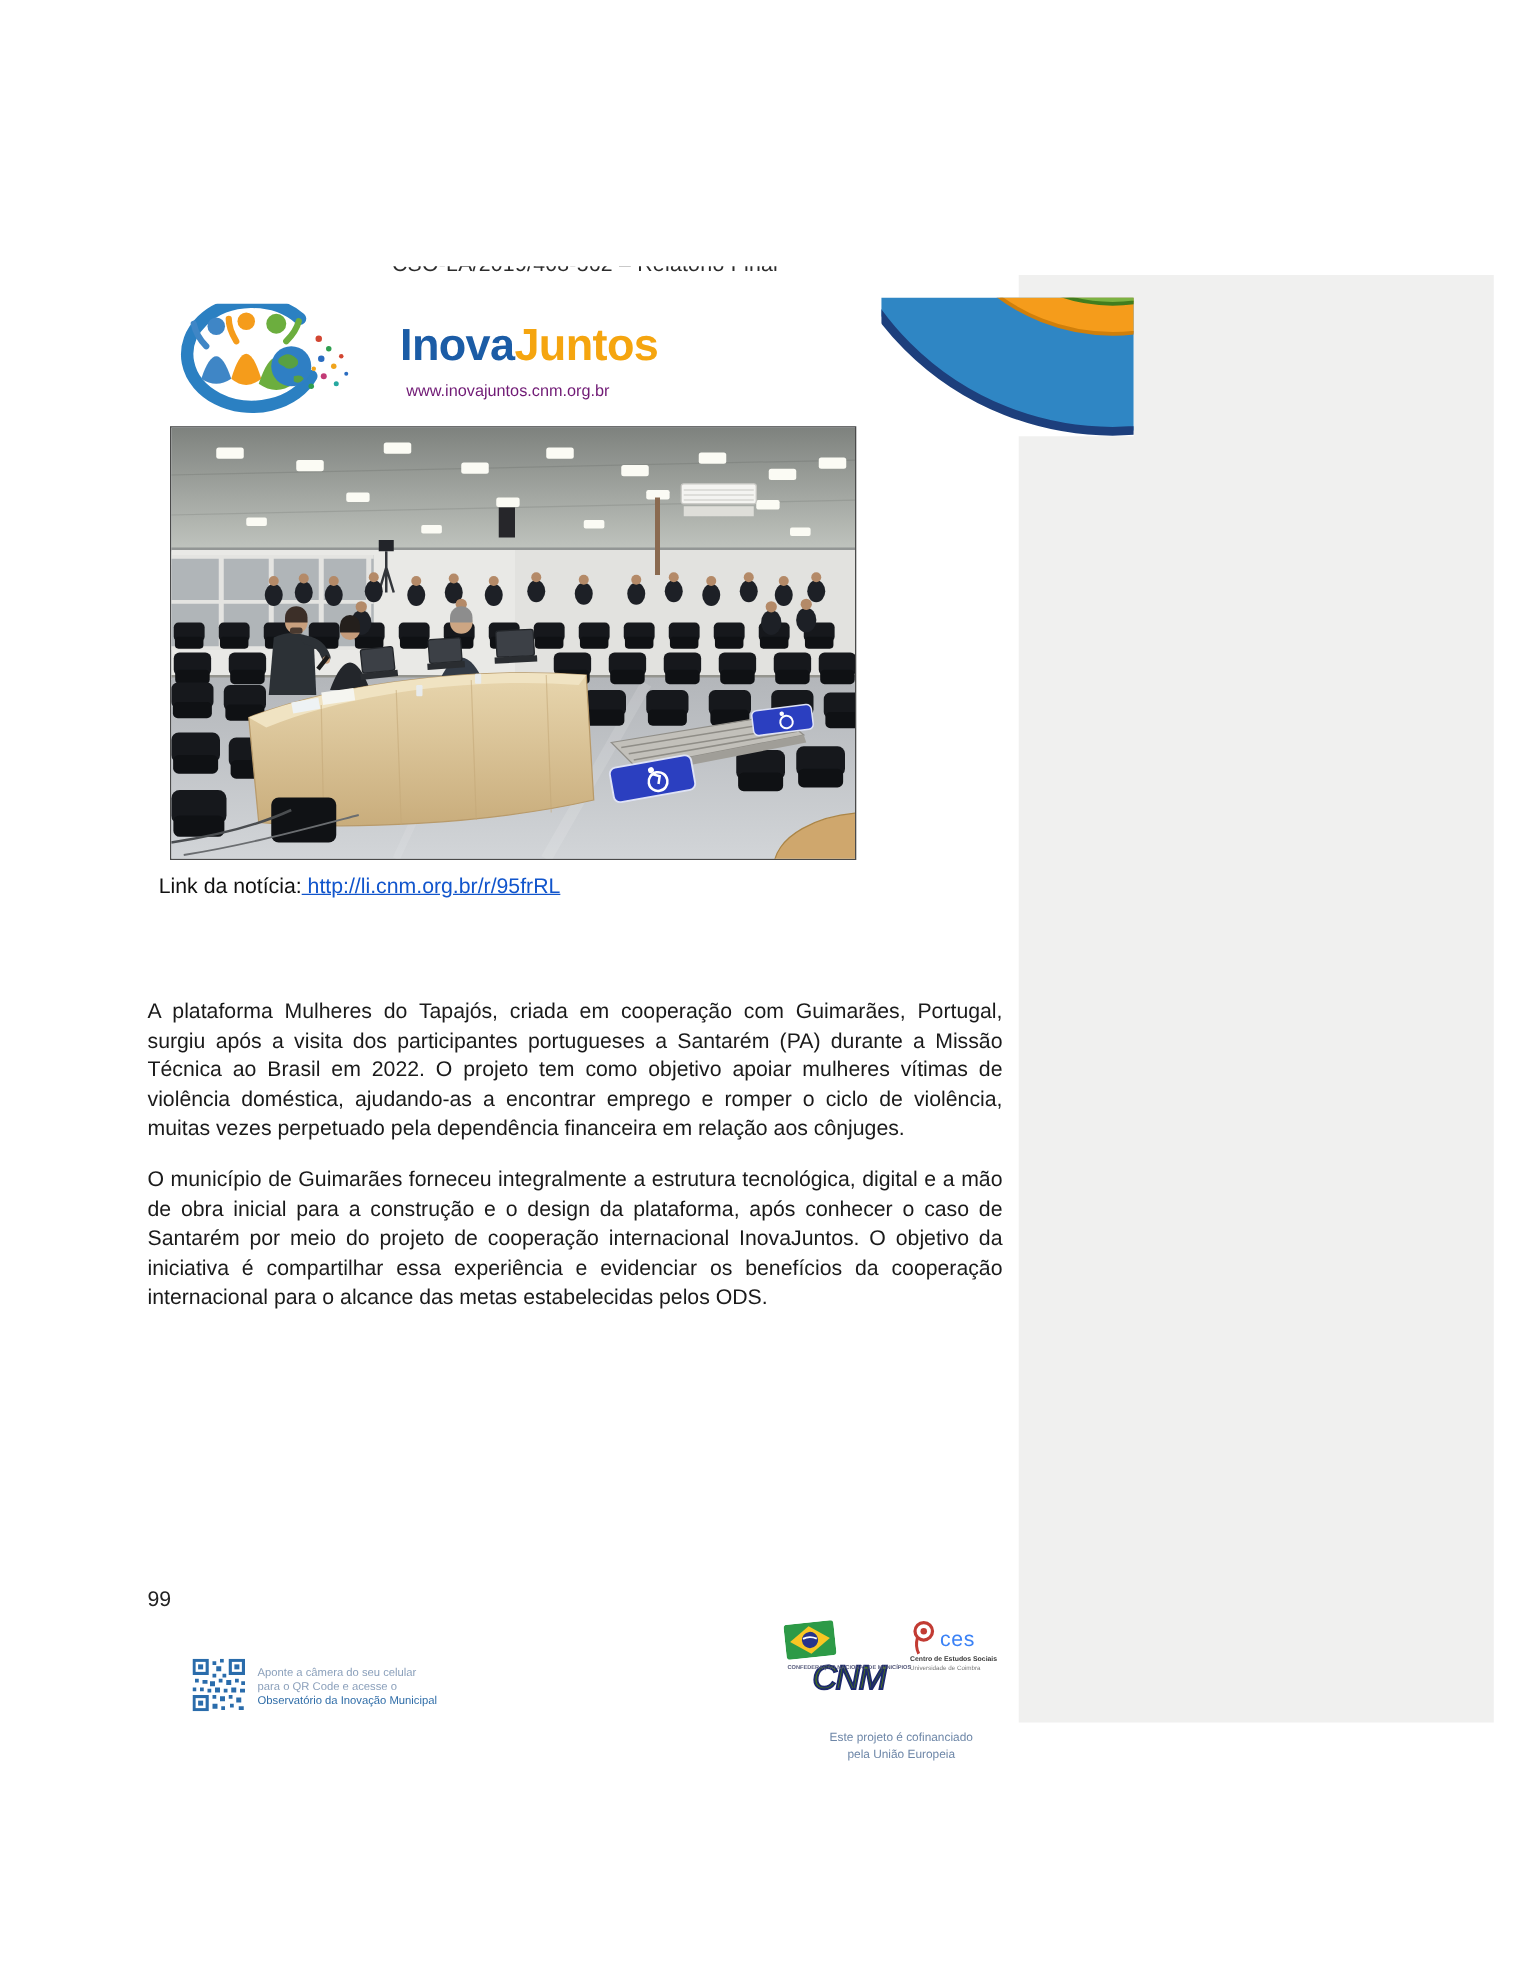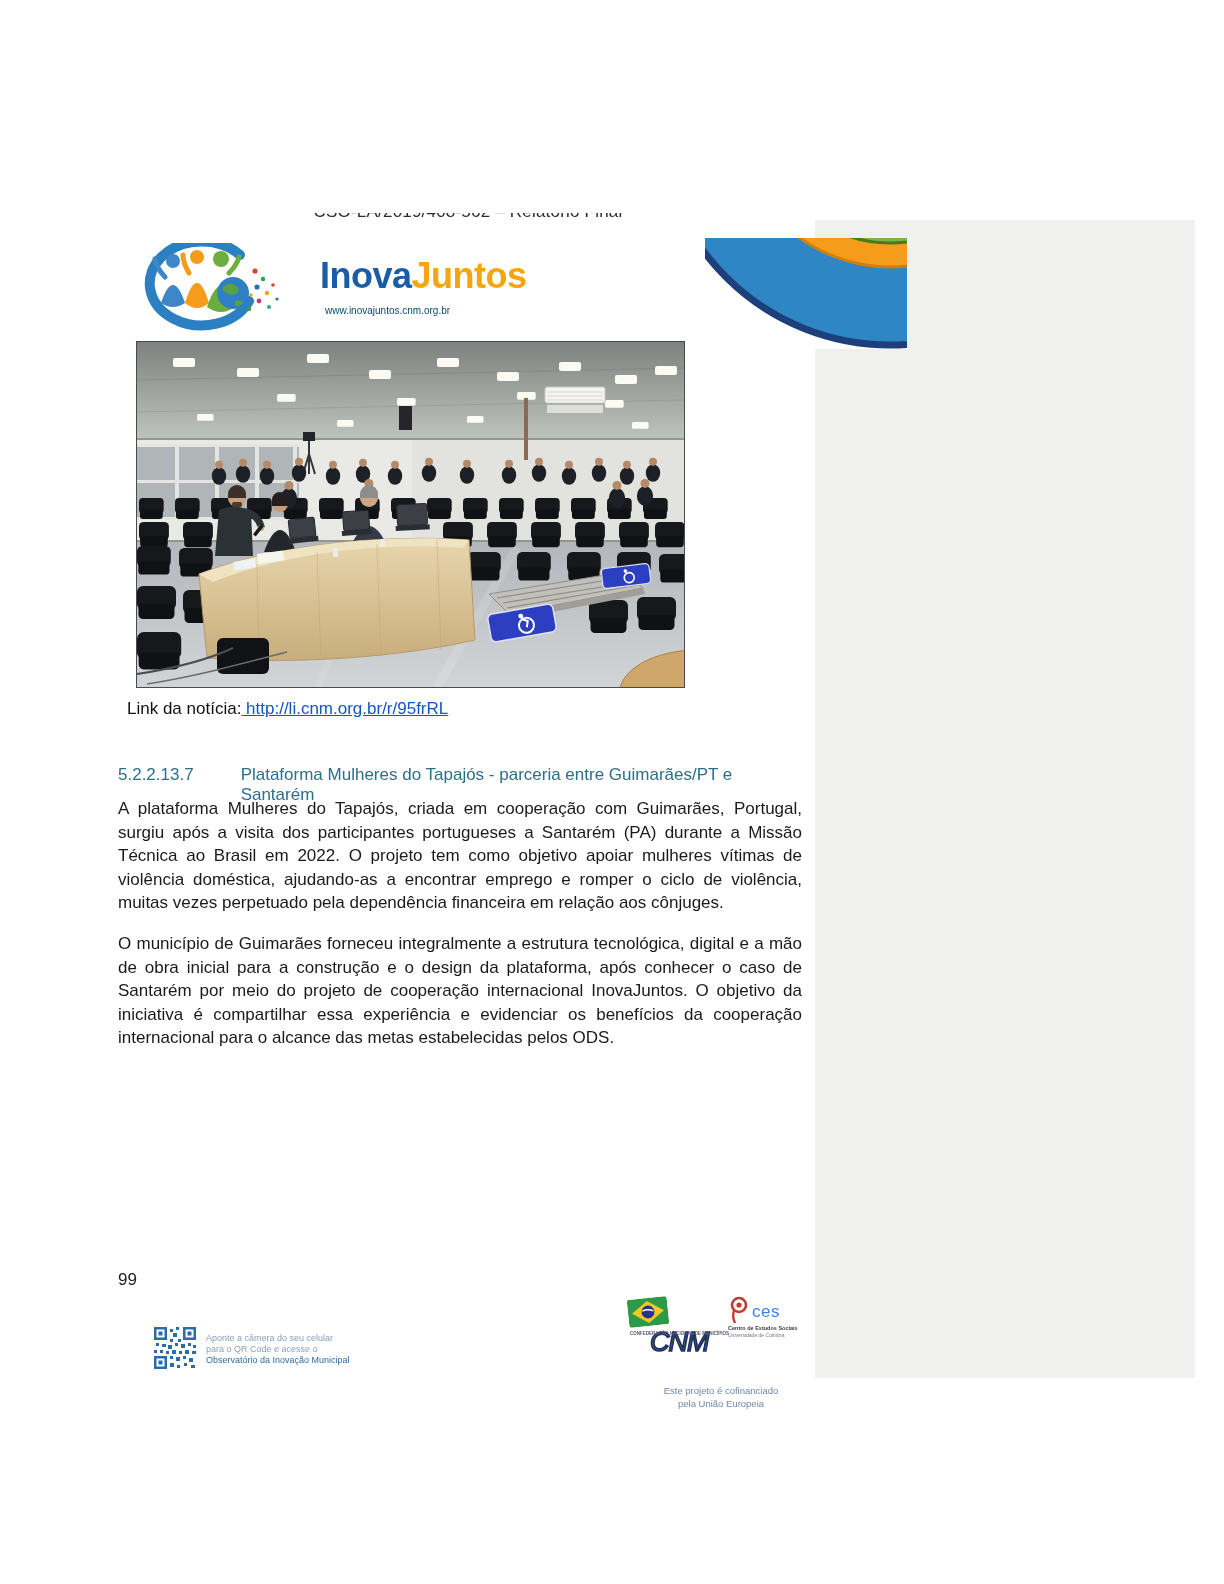--- a/index.html
+++ b/index.html
@@ -14,21 +14,21 @@
   
   .gray-band{left:815px;top:220px;width:380px;height:1158px;background:#f0f0ef;}
 
   
   .swoosh{left:705px;top:238px;width:202px;height:111px;background:#ffffff;overflow:hidden;}
 
   
   .logo{left:137px;top:243px;width:424px;height:94px;background:#ffffff;}
   .logo .brand{position:absolute;left:183px;top:12px;font-size:36px;font-weight:bold;letter-spacing:-.5px;}
   .logo .brand .b1{color:#1b5ca6;} .logo .brand .b2{color:#f5a50f;}
-  .logo .site{position:absolute;left:188px;top:62px;font-size:10px;color:#0c4a6e;}
+  .logo .site{position:absolute;left:188px;top:62px;font-size:13px;color:#701a75;}
 
   .photo{left:136px;top:341px;width:547px;height:345px;border:1px solid #4a4a4a;background:#cfd2d5;}
 
   .linkline{left:127px;top:699px;font-size:17px;color:#111;}
   .linkline a{color:#1155cc;text-decoration:underline;cursor:pointer;}
 
   .heading{left:118px;top:765px;width:690px;font-size:17px;color:#2d6e8a;display:flex;}
   .heading .num{flex:0 0 auto;}
   .heading .ttl{margin-left:47px;}
 
@@ -316,24 +316,20 @@
       <path d="M0,332 C40,326 70,318 96,306" stroke="#4a4d50" stroke-width="2" fill="none"></path>
       <path d="M10,342 C60,334 104,322 150,310" stroke="#6a6d70" stroke-width="1.5" fill="none"></path>
       <ellipse cx="560" cy="352" rx="78" ry="44" fill="#cfa76d" stroke="#ab8546"></ellipse>
     </svg>
   </div>
 
   <div class="abs linkline">
     <span>Link da notícia:</span><a> http://li.cnm.org.br/r/95frRL</a>
   </div>
 
-  <div class="abs heading">
-    <span class="num">5.2.2.13.7</span>
-    <span class="ttl">Plataforma Mulheres do Tapajós - parceria entre Guimarães/PT e Santarém</span>
-  </div>
 
   <div class="abs para p1">A plataforma Mulheres do Tapajós, criada em cooperação com Guimarães, Portugal, surgiu após a visita dos participantes portugueses a Santarém (PA) durante a Missão Técnica ao Brasil em 2022. O projeto tem como objetivo apoiar mulheres vítimas de violência doméstica, ajudando-as a encontrar emprego e romper o ciclo de violência, muitas vezes perpetuado pela dependência financeira em relação aos cônjuges.</div>
   <div class="abs para p2">O município de Guimarães forneceu integralmente a estrutura tecnológica, digital e a mão de obra inicial para a construção e o design da plataforma, após conhecer o caso de Santarém por meio do projeto de cooperação internacional InovaJuntos. O objetivo da iniciativa é compartilhar essa experiência e evidenciar os benefícios da cooperação internacional para o alcance das metas estabelecidas pelos ODS.</div>
 
   <div class="abs pagenum">99</div>
 
   <div class="abs qr-img">
     <svg width="42" height="42" viewBox="0 0 42 42">
       <g fill="#2a6cab">
         <rect x="0" y="0" width="13" height="13"></rect>

